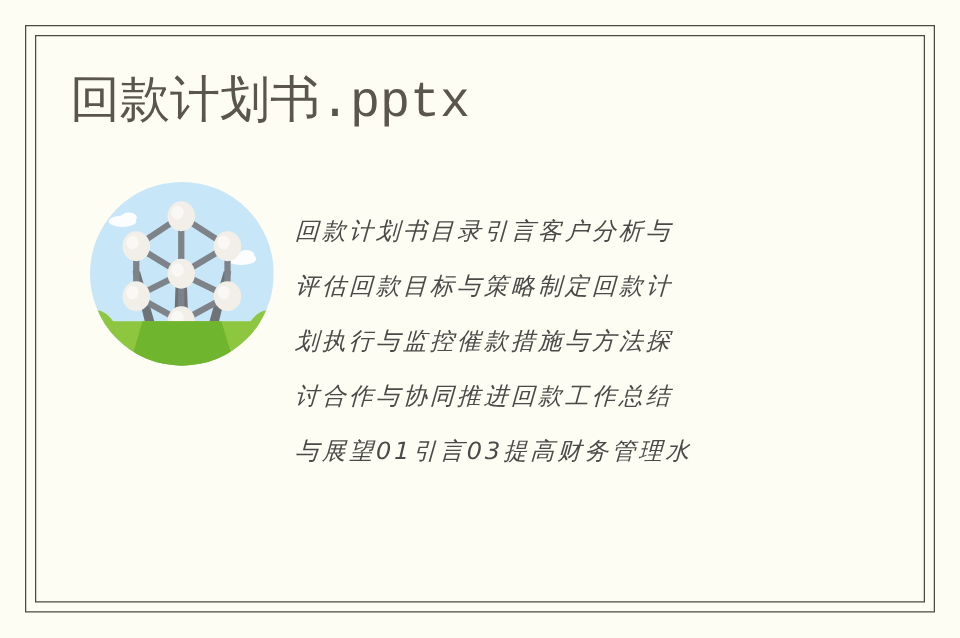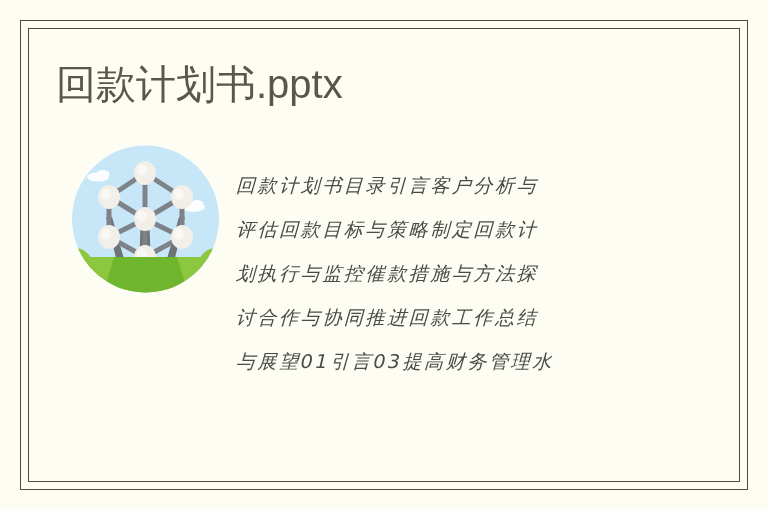--- a/index.html
+++ b/index.html
@@ -43,21 +43,21 @@
   }
 
   
   #doc-title {
     position: absolute;
     left: 56px;
     top: 58px;
     font-size: 40px;
     line-height: 52px;
     color: #5b564d;
-    font-family: Liberation Sans, sans-serif;
+    font-family: Liberation Mono, monospace;
     font-weight: 400;
     letter-spacing: 0px;
     white-space: nowrap;
   }
 
   
   #thumbnail {
     position: absolute;
     left: 72px;
     top: 145px;

